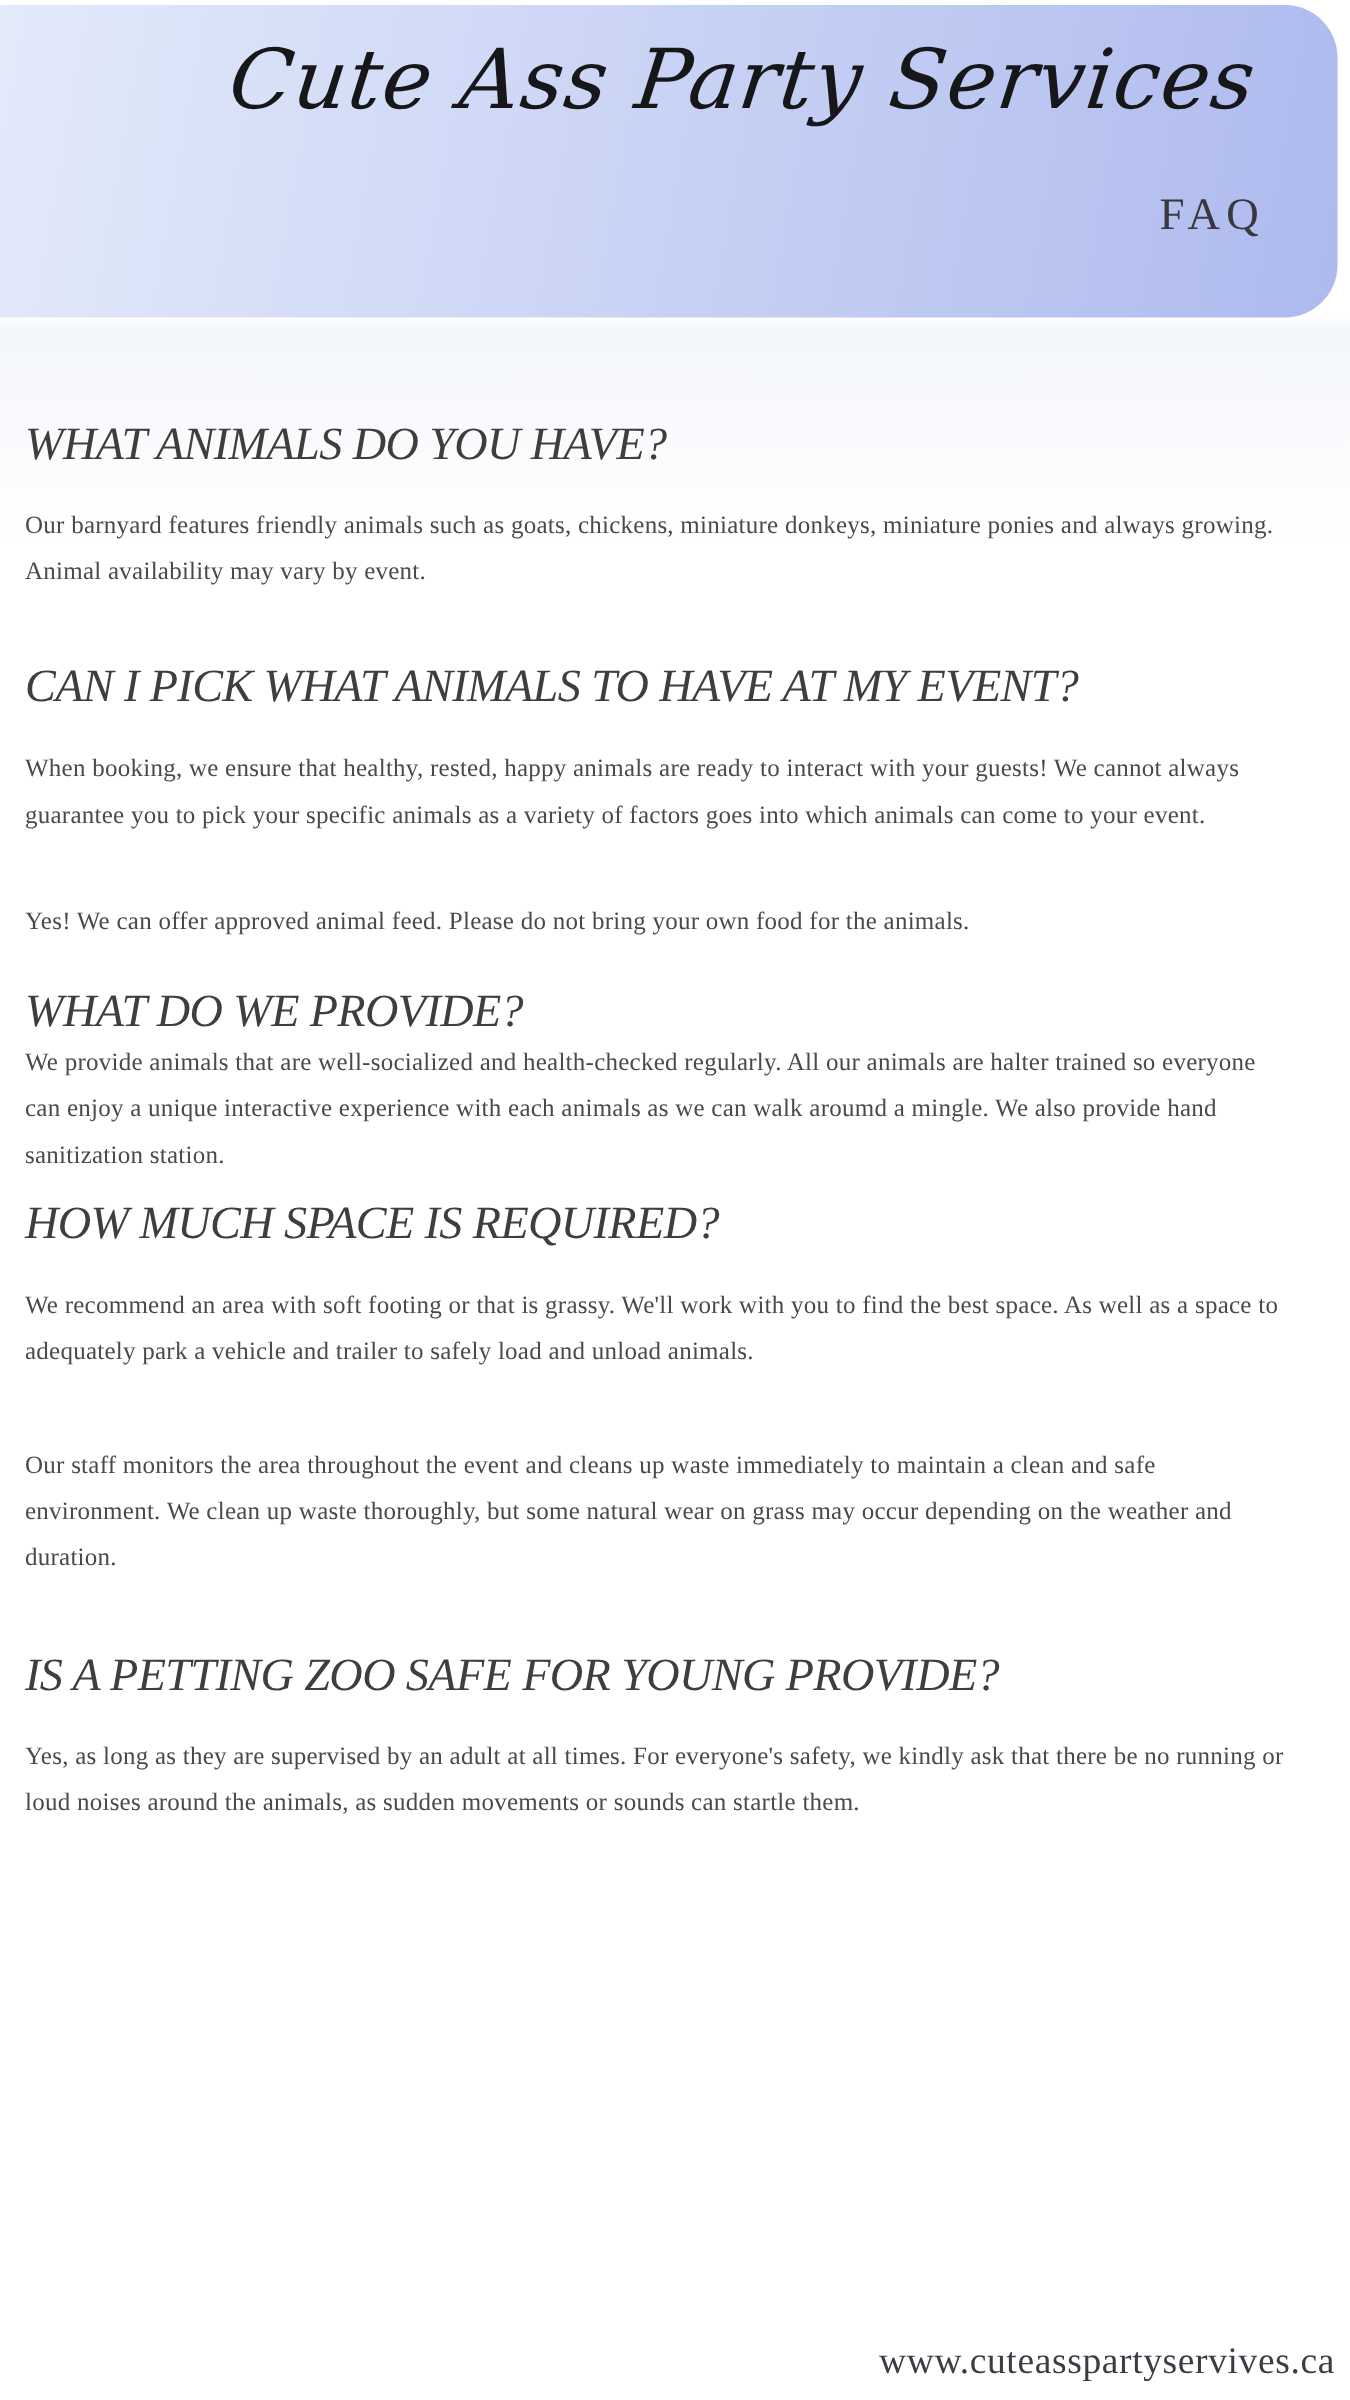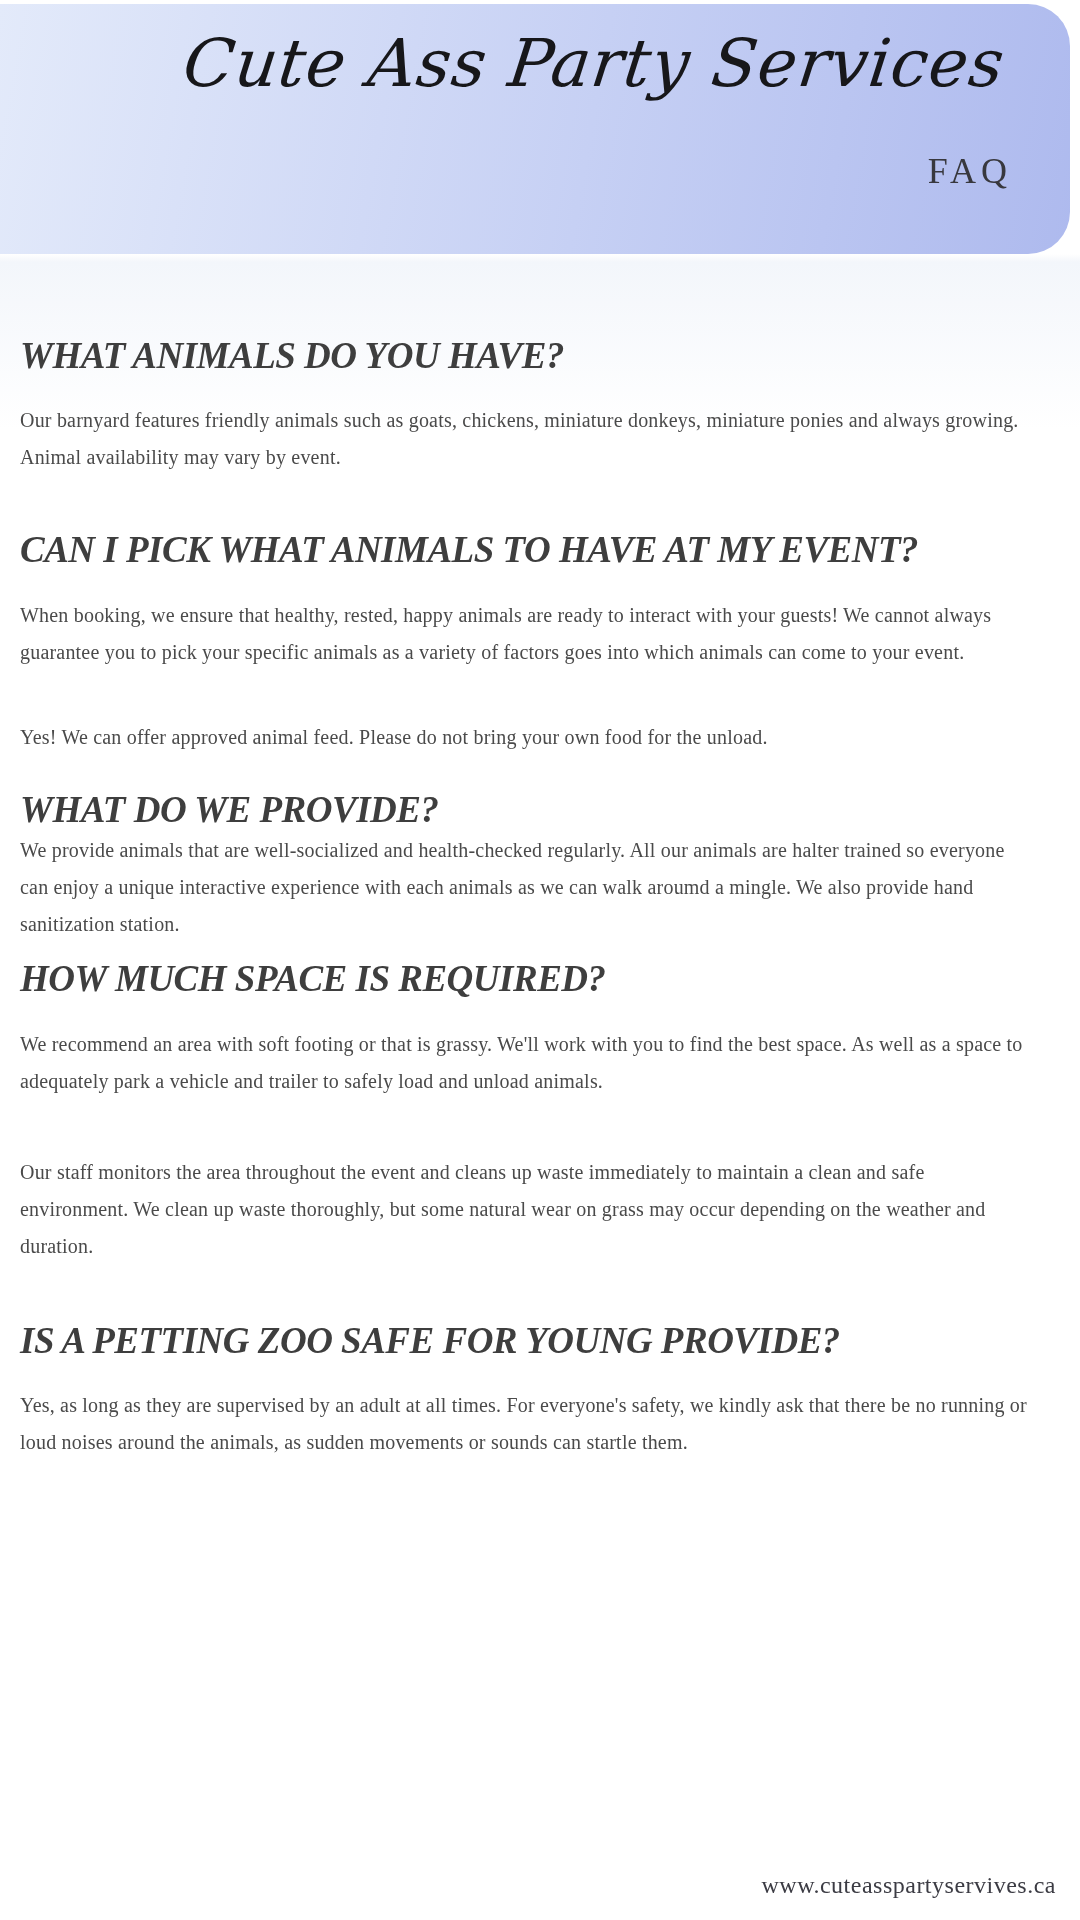--- a/index.html
+++ b/index.html
@@ -50,21 +50,21 @@
   }
   
   main {
     padding: 80px 50px 0 20px;
   }
   .faq-item { margin: 0 0 48px 0; }
   .faq-question {
     margin: 0 0 24px 0;
     font-family: "Liberation Serif", serif;
     font-style: italic;
-    font-weight: 700;
+    font-weight: 400;
     font-size: 37px;
     line-height: 1.2;
     letter-spacing: -0.5px;
     color: #3e3e3e;
     white-space: nowrap;
   }
   .faq-answer {
     margin: 0;
     font-family: "Liberation Serif", serif;
     font-size: 20px;
@@ -77,23 +77,23 @@
   .faq-item:nth-child(3) { margin-bottom: 32px; }
   .faq-item:nth-child(4) { margin-bottom: 14px; }
   .faq-item:nth-child(4) .faq-question { margin-bottom: 0; }
   .faq-item:nth-child(5) { margin-bottom: 54px; }
   .faq-item:nth-child(6) { margin-bottom: 54px; }
   .faq-item:nth-child(7) { margin-bottom: 56px; }
   
   .site-url {
     position: absolute;
     top: 1872px;
-    right: 24px;
+    right: 12px;
     font-family: "Liberation Serif", serif;
-    font-size: 24px;
+    font-size: 30px;
     letter-spacing: 0.5px;
     color: #3c3c44;
     text-decoration: none;
   }
 </style>
 </head>
 <body>
 
 <div class="canvas">
 
@@ -107,21 +107,21 @@
     <h2 class="faq-question">WHAT ANIMALS DO YOU HAVE?</h2>
     <p class="faq-answer">Our barnyard features friendly animals such as goats, chickens, miniature donkeys, miniature ponies and always growing. Animal availability may vary by event.</p>
   </section>
 
   <section class="faq-item">
     <h2 class="faq-question">CAN I PICK WHAT ANIMALS TO HAVE AT MY EVENT?</h2>
     <p class="faq-answer">When booking, we ensure that healthy, rested, happy animals are ready to interact with your guests! We cannot always guarantee you to pick your specific animals as a variety of factors goes into which animals can come to your event.</p>
   </section>
 
   <section class="faq-item">
-    <p class="faq-answer">Yes! We can offer approved animal feed. Please do not bring your own food for the unload.</p>
+    <p class="faq-answer">Yes! We can offer approved animal feed. Please do not bring your own food for the animals.</p>
   </section>
 
   <section class="faq-item">
     <h2 class="faq-question">WHAT DO WE PROVIDE?</h2>
     <p class="faq-answer">We provide animals that are well-socialized and health-checked regularly. All our animals are halter trained so everyone can enjoy a unique interactive experience with each animals as we can walk aroumd a mingle. We also provide hand sanitization station.</p>
   </section>
 
   <section class="faq-item">
     <h2 class="faq-question">HOW MUCH SPACE IS REQUIRED?</h2>
     <p class="faq-answer">We recommend an area with soft footing or that is grassy. We'll work with you to find the best space. As well as a space to adequately park a vehicle and trailer to safely load and unload animals.</p>

